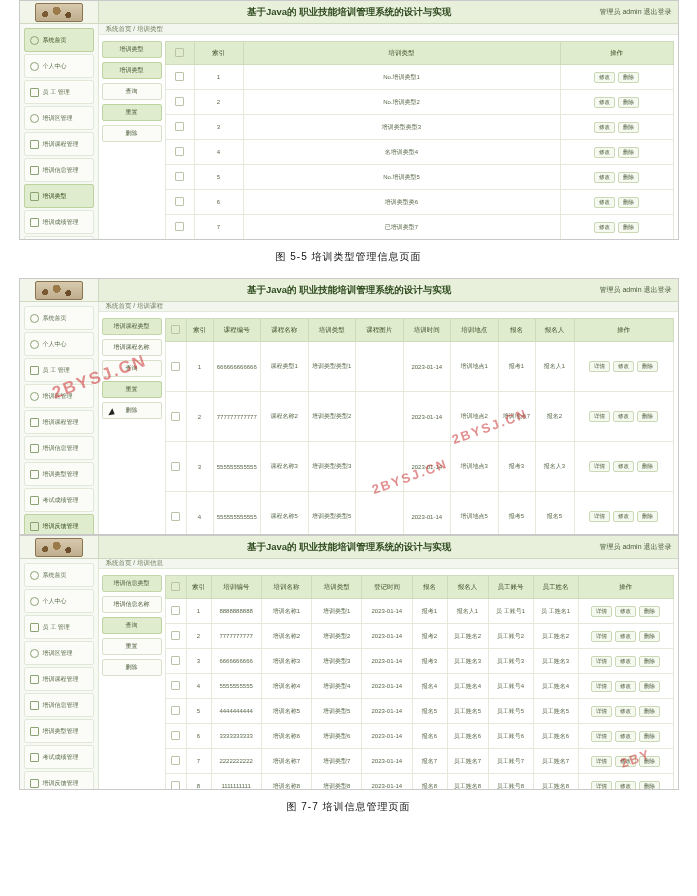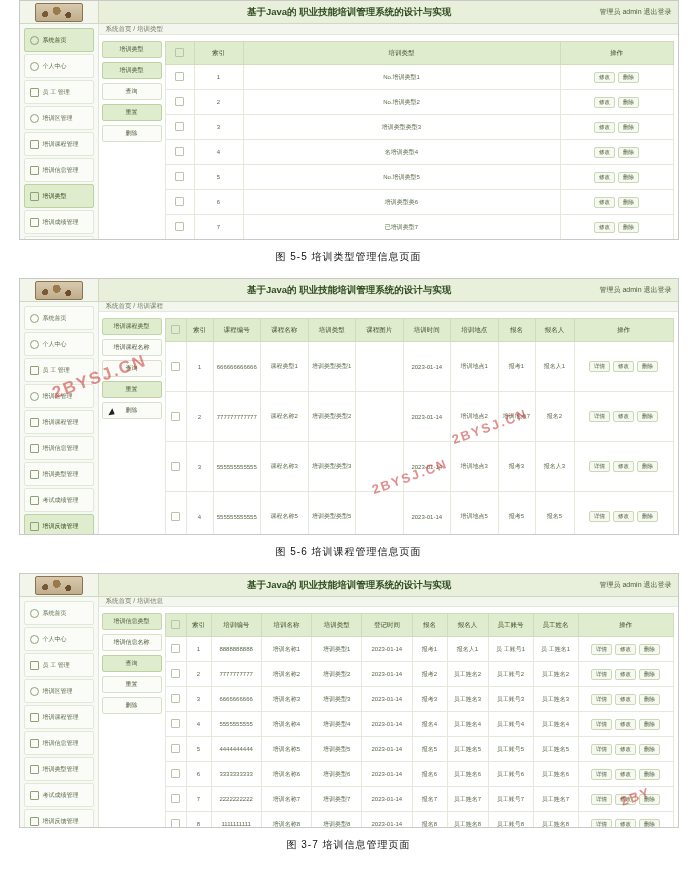--- a/index.html
+++ b/index.html
@@ -371,21 +371,20 @@
                         </div>
                       </td>
                   </tr>
                 </tbody>
               </table>
             </div>
           </div>
         </div>
       </div>
     </div>
-    <div class="caption">图 5-6 培训课程管理信息页面</div>
   </div>
 
   <div class="figure">
     <div class="shot s3">
 
       <div class="wm sm" style="left:600px;top:215px;">2BY</div>
 
       <div class="topbar">
         <div class="logo-box">
           <div class="logo-img"></div>
@@ -615,16 +614,16 @@
                         </div>
                       </td>
                   </tr>
                 </tbody>
               </table>
             </div>
           </div>
         </div>
       </div>
     </div>
-    <div class="caption">图 3-7 培训信息管理页面</div>
+    <div class="caption">图 7-7 培训信息管理页面</div>
   </div>
 
 </div>
 
 </body></html>

